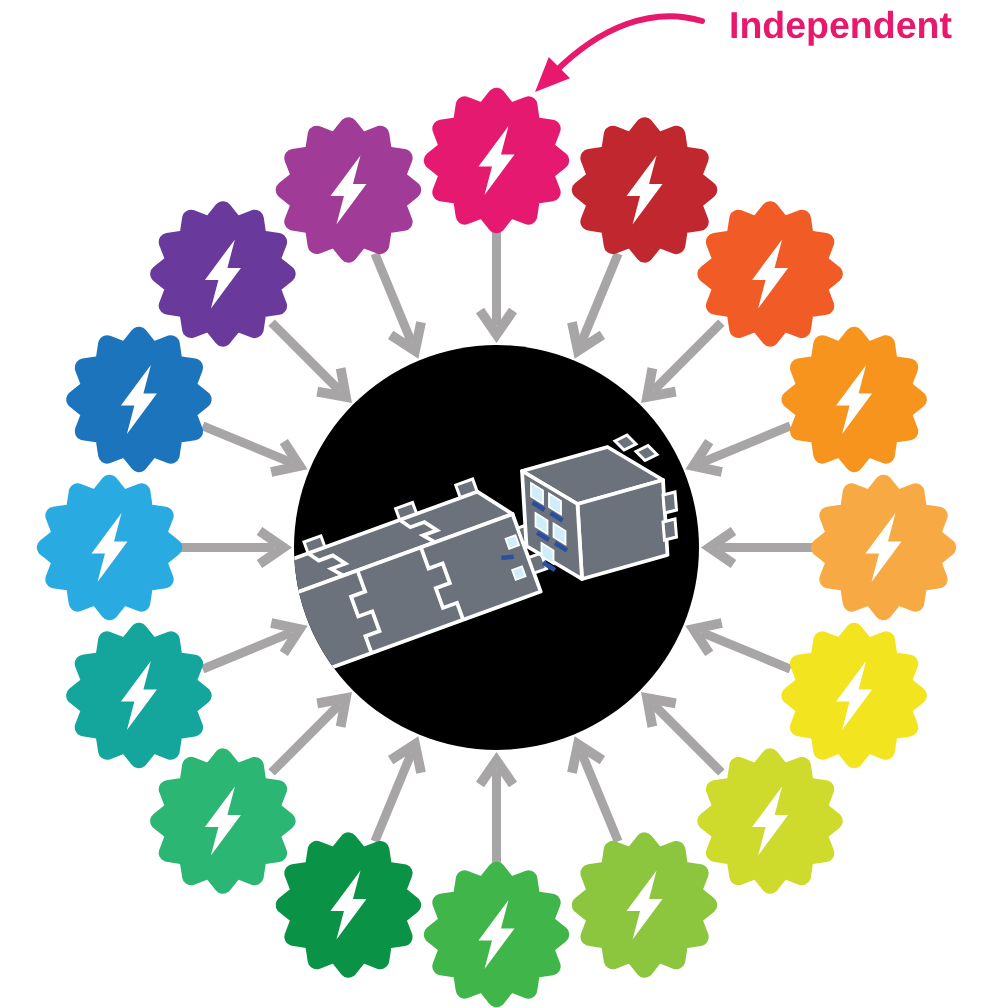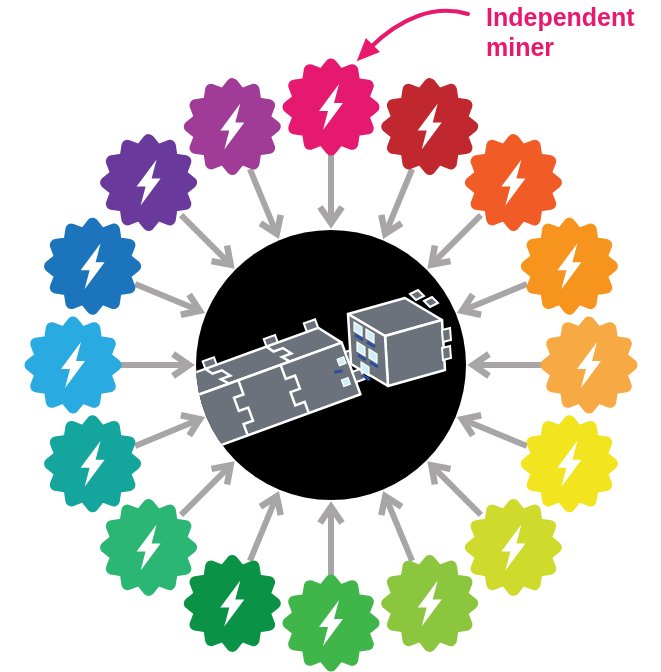--- a/index.html
+++ b/index.html
@@ -216,15 +216,14 @@
     <g>
       <path class="annot-curve" d="M468,14 C435,4 400,18 370,48"></path>
       <g transform="translate(368,50) rotate(135)">
         <polygon class="annot-head" points="16,0 -7,-10 -7,10"></polygon>
       </g>
     </g>
   </svg>
 
   <div class="annotation">
     <div>Independent</div>
-    <div>miner</div>
   </div>
 </div>
 
 </body></html>

